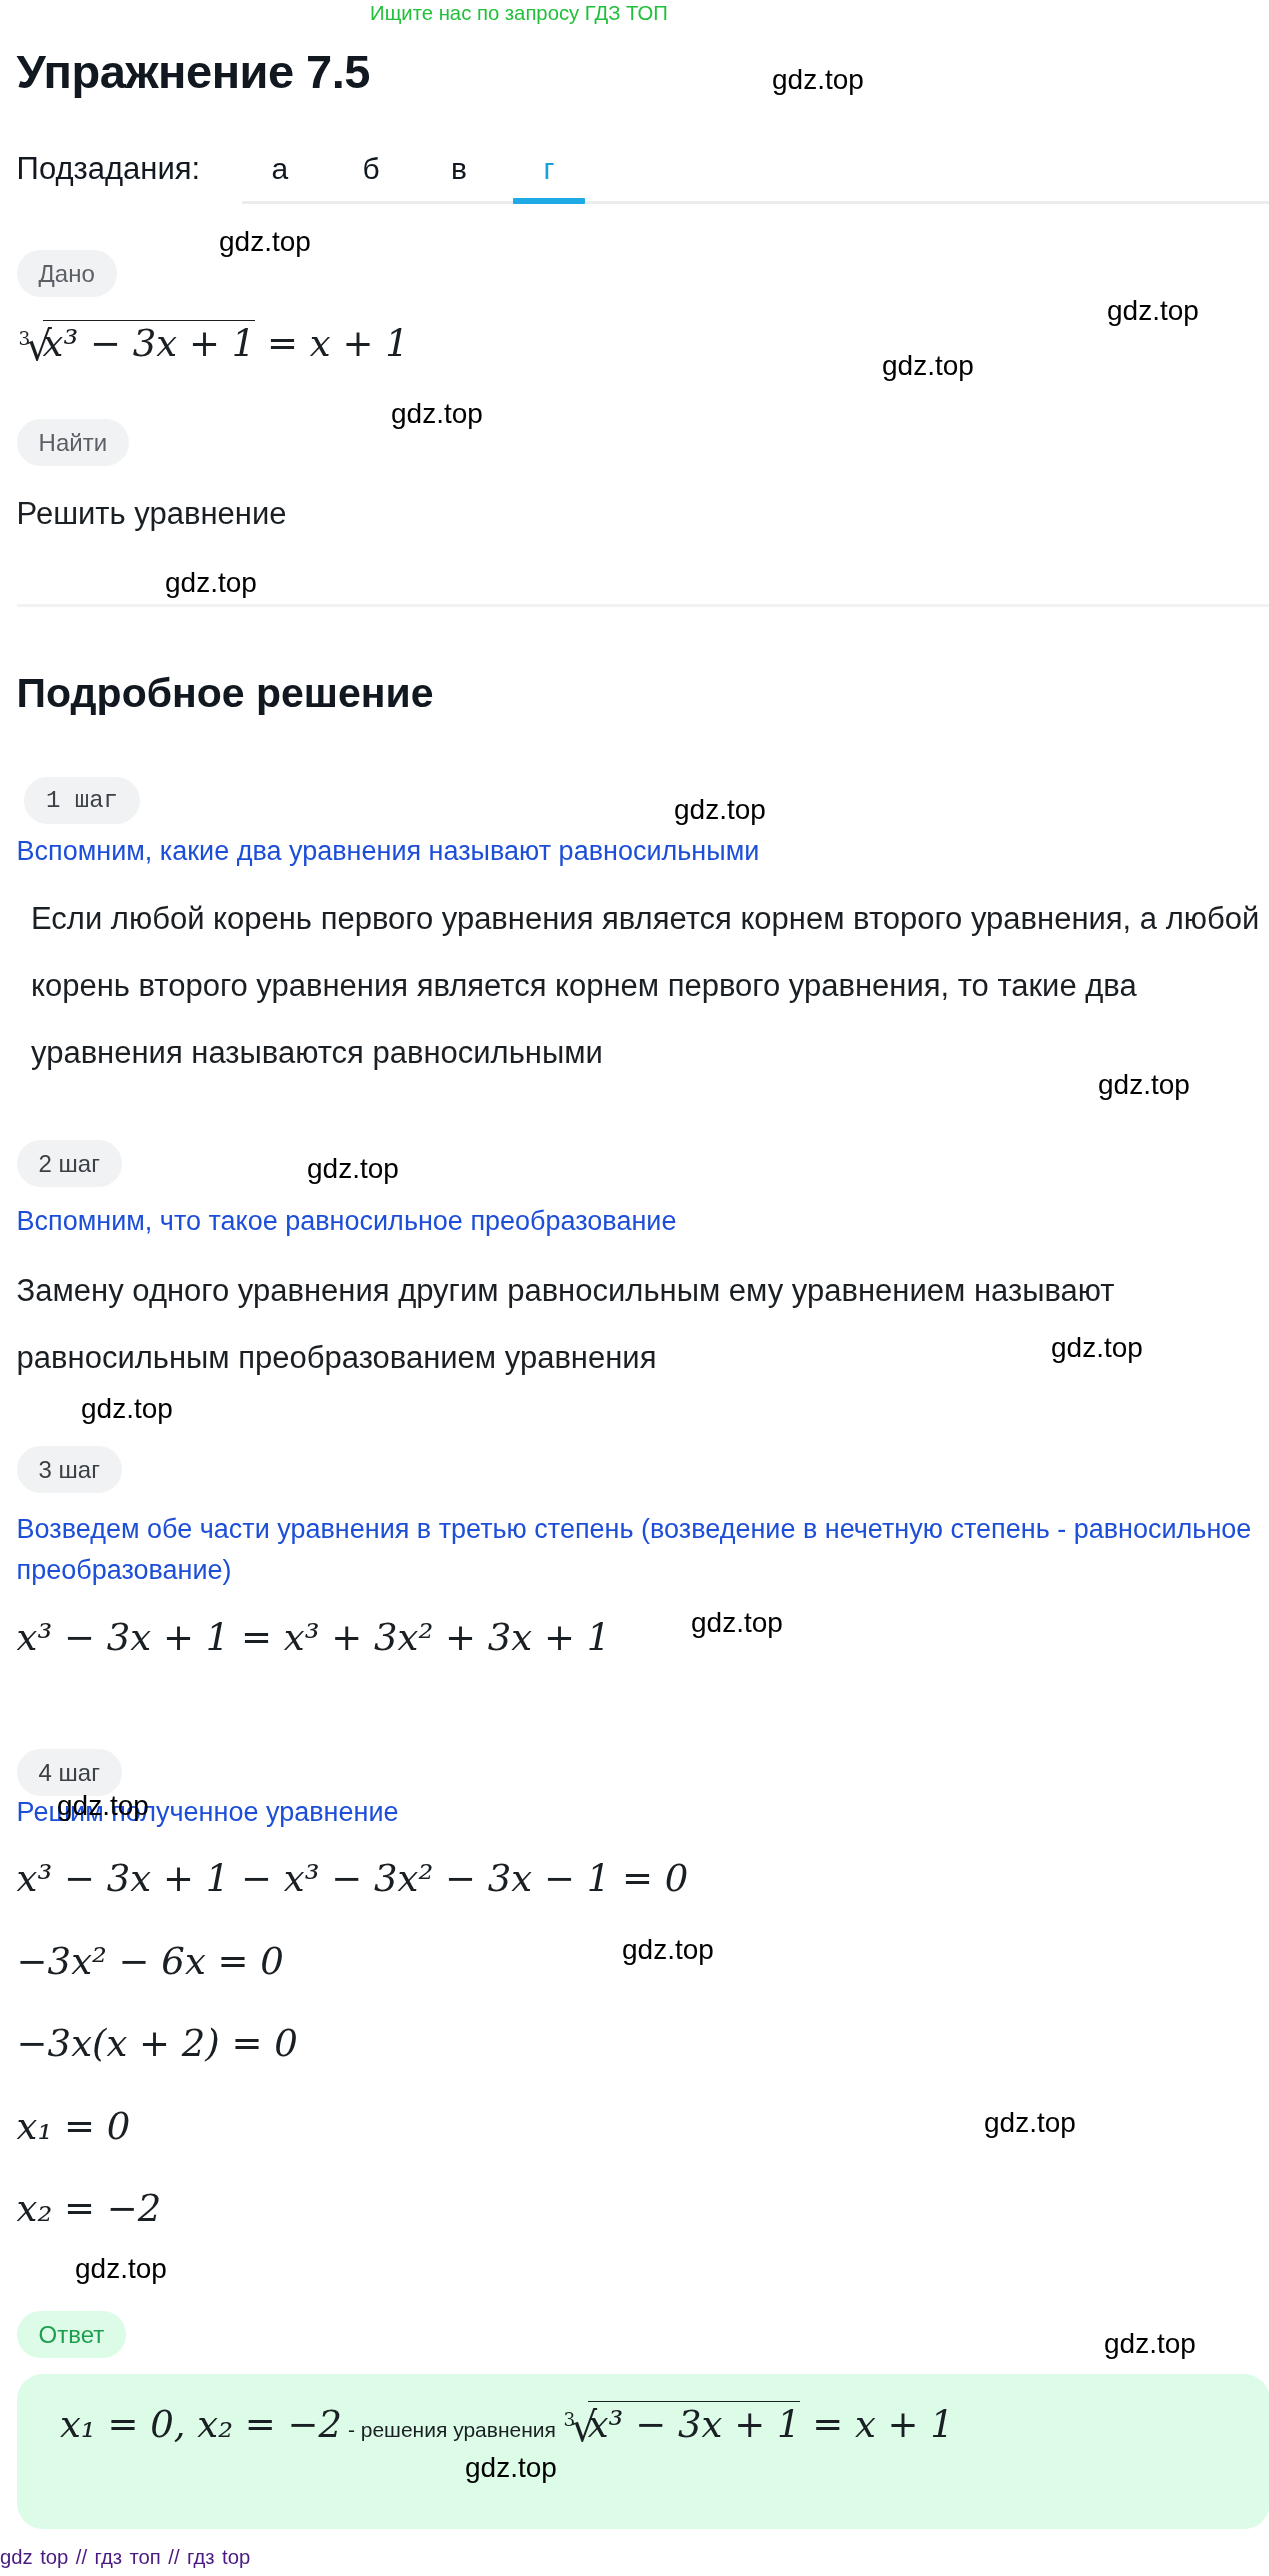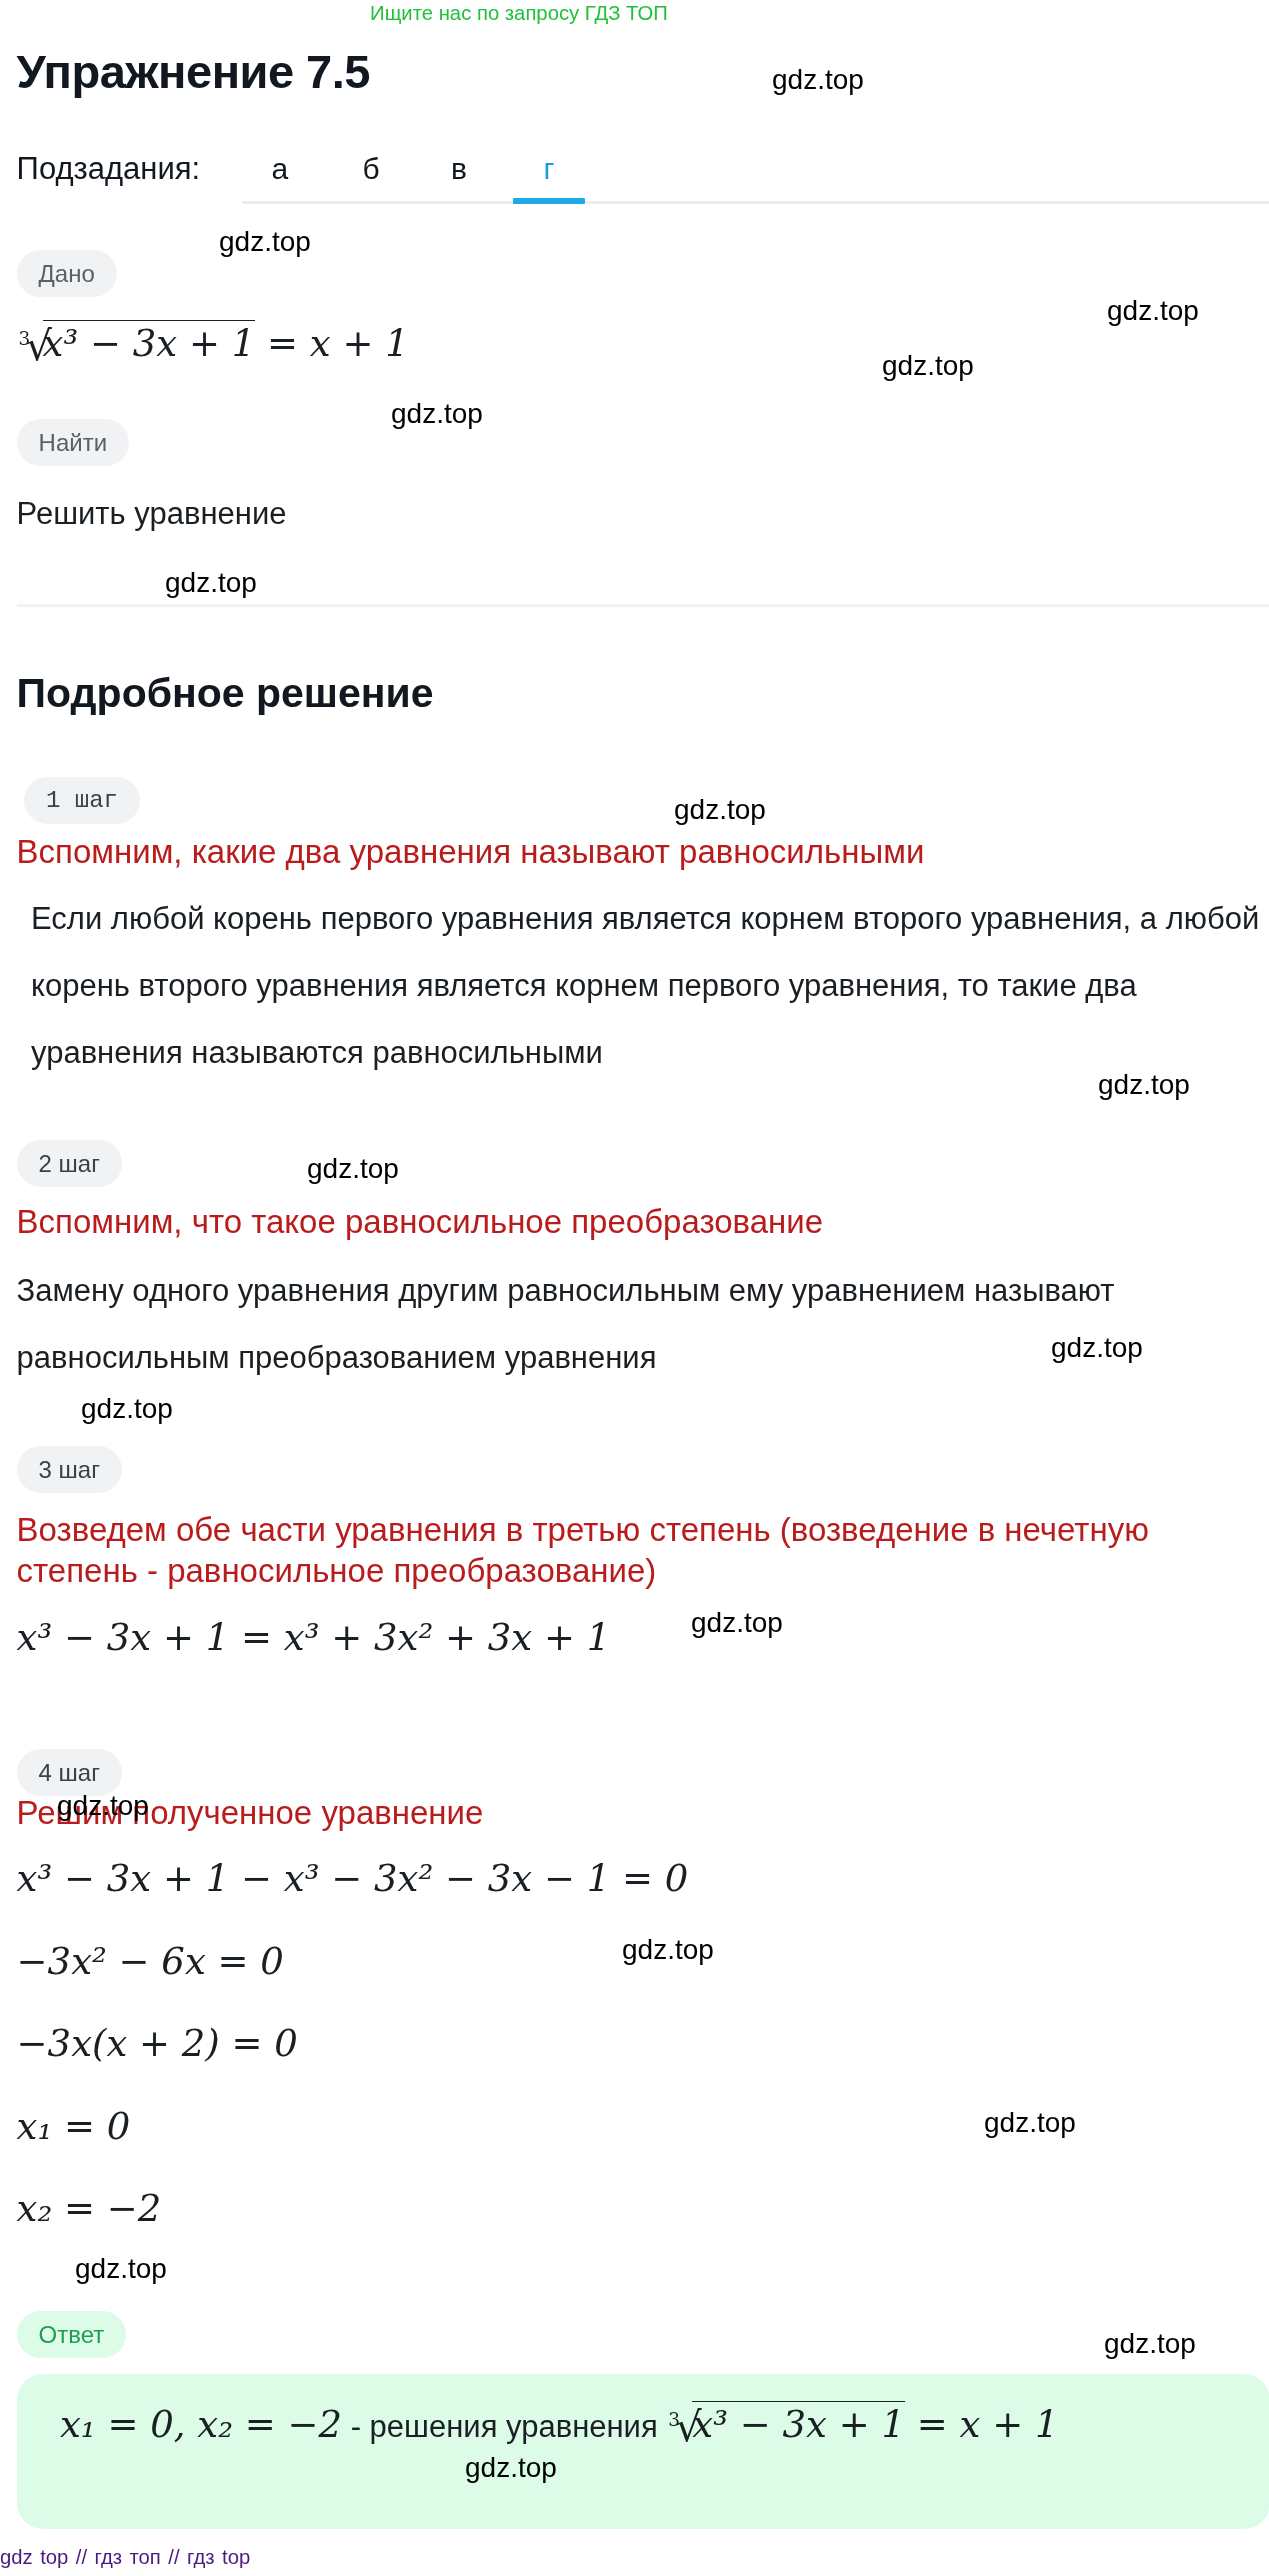--- a/index.html
+++ b/index.html
@@ -23,30 +23,30 @@
   .badge.answer { background: #dcfce7; color: #1e9e50; }
 
   .math { font-family: "DejaVu Serif", "Liberation Serif", serif; font-size: 37px; color: #1a1f24; line-height: 52px; }
   .math i { font-style: italic; }
   .root { display: inline-block; position: relative; padding-left: 26px; }
   .root .idx { position: absolute; left: 1.8px; top: -5.5px; font-size: 18.5px; font-style: normal; }
   .root .rad { position: absolute; left: 9.2px; top: 1.8px; font-size: 41px; font-style: normal; }
   .root .under { display: inline-block; border-top: 1.8px solid #1a1f24; padding-top: 1px; line-height: 44px; }
 
   .plain { font-size: 31px; color: #1a1f24; line-height: 41px; }
-  .hint { font-size: 33px; color: #b91c1c; line-height: 41px; white-space: normal; width: 1238px; }
+  .hint { font-size: 27px; color: #1d4ed8; line-height: 41px; white-space: normal; width: 1238px; }
   .body-text { font-size: 31px; color: #1a1f24; line-height: 67px; white-space: normal; width: 1243px; }
 
   .divider { left: 16.6px; top: 604px; width: 1253px; height: 2.8px; background: #f1f2f3; }
 
   .section-title { left: 16.6px; top: 667px; font-size: 41px; font-weight: bold; color: #111820; line-height: 52px; }
 
   .answer-box { left: 16.6px; top: 2374px; width: 1253px; height: 155px; background: #dcfce8; border-radius: 26px; }
   .answer-line { left: 60px; top: 2399px; }
-  .answer-line .txt { font-family: "Liberation Sans", sans-serif; font-size: 31px; font-style: normal; }
+  .answer-line .txt { font-family: "Liberation Sans", sans-serif; font-size: 21px; font-style: normal; }
 
   .footer { left: 0; width: 1270px; top: 2543px; font-size: 20.3px; color: #4a1a82; line-height: 28px; word-spacing: 1.8px; }
 
   .wm { position: absolute; font-size: 28px; color: #000; line-height: 33px; white-space: nowrap; font-family: "Liberation Sans", sans-serif; }
 </style>
 </head>
 <body>
 
 <div class="abs top-banner">Ищите нас по запросу ГДЗ ТОП</div>
 

